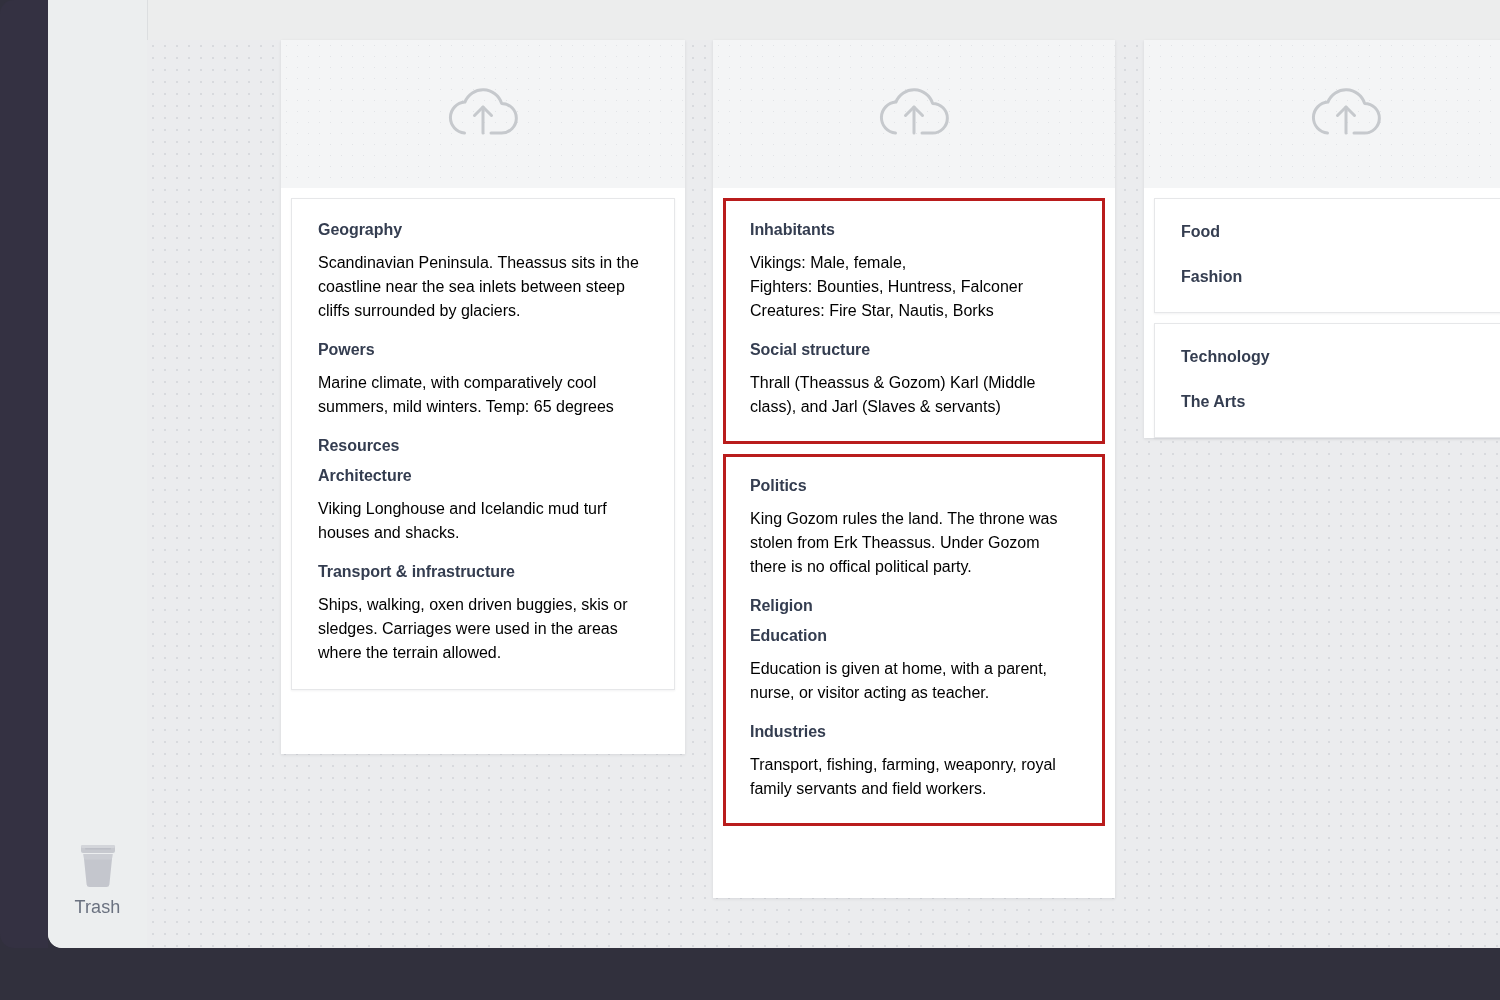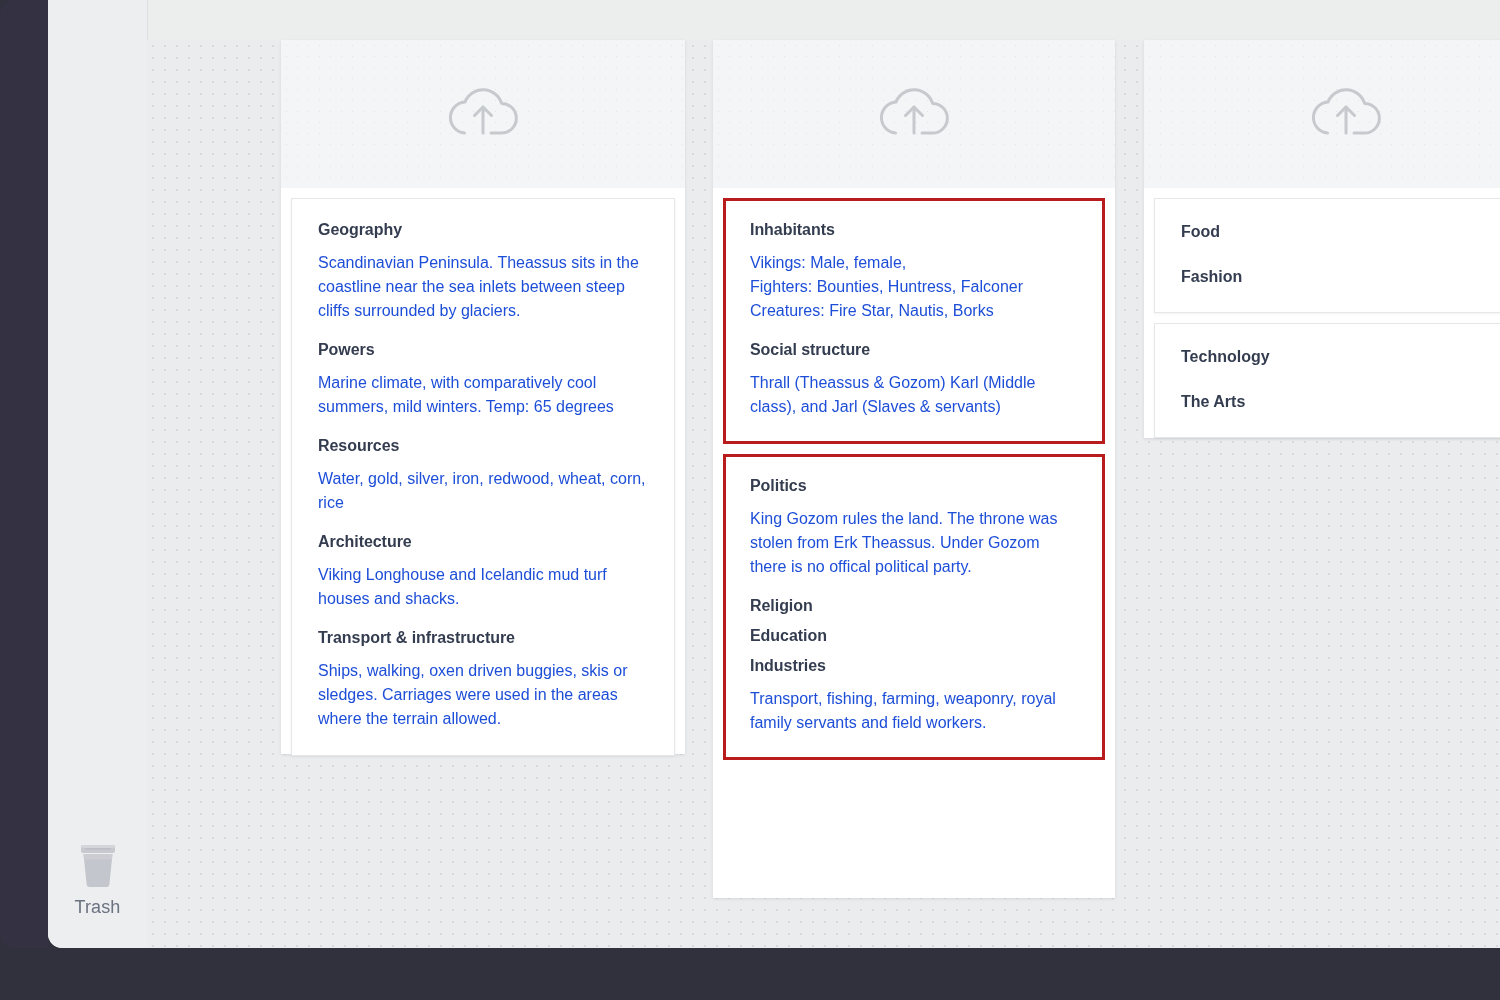--- a/index.html
+++ b/index.html
@@ -132,21 +132,21 @@
   .card-heading {
     font-size: 16px;
     font-weight: bold;
     color: #343d50;
     margin: 0 0 12px 0;
     letter-spacing: -0.05px;
   }
   .card-body {
     font-size: 16px;
     line-height: 24px;
-    color: #1d4ed8;
+    color: #000000;
     margin: 0 0 18px 0;
     white-space: pre-line;
   }
   .card-body:last-child { margin-bottom: 0; }
 
   .heading-only {
     font-size: 16px;
     font-weight: bold;
     color: #343d50;
     margin: 0 0 27px 0;
@@ -189,21 +189,20 @@
                 <path d="M30.5 34.5 L39 26 L47.5 34.5" fill="none" stroke="#c6c9cd" stroke-width="3" stroke-linecap="round" stroke-linejoin="round"></path>
               </svg></span>
           </div>
           <div class="column-body">
             <div class="card plain">
               <p class="card-heading">Geography</p>
               <p class="card-body">Scandinavian Peninsula. Theassus sits in the coastline near the sea inlets between steep cliffs surrounded by glaciers.</p>
               <p class="card-heading">Powers</p>
               <p class="card-body">Marine climate, with comparatively cool summers, mild winters. Temp: 65 degrees</p>
               <p class="card-heading">Resources</p>
-              <p class="card-body">Water, gold, silver, iron, redwood, wheat, corn, rice</p>
               <p class="card-heading">Architecture</p>
               <p class="card-body">Viking Longhouse and Icelandic mud turf houses and shacks.</p>
               <p class="card-heading">Transport &amp; infrastructure</p>
               <p class="card-body">Ships, walking, oxen driven buggies, skis or sledges. Carriages were used in the areas where the terrain allowed.</p>
             </div>
           </div>
         </div>
         <div class="column" id="column-1">
           <div class="dropzone">
             <span><svg width="78" height="62" viewBox="0 0 78 62" aria-hidden="true">
@@ -219,20 +218,21 @@
 Fighters: Bounties, Huntress, Falconer
 Creatures: Fire Star, Nautis, Borks</p>
               <p class="card-heading">Social structure</p>
               <p class="card-body">Thrall (Theassus &amp; Gozom) Karl (Middle class), and Jarl (Slaves &amp; servants)</p>
             </div>
             <div class="card selected">
               <p class="card-heading">Politics</p>
               <p class="card-body">King Gozom rules the land. The throne was stolen from Erk Theassus. Under Gozom there is no offical political party.</p>
               <p class="card-heading">Religion</p>
               <p class="card-heading">Education</p>
+              <p class="card-body">Education is given at home, with a parent, nurse, or visitor acting as teacher.</p>
               <p class="card-heading">Industries</p>
               <p class="card-body">Transport, fishing, farming, weaponry, royal family servants and field workers.</p>
             </div>
           </div>
         </div>
         <div class="column" id="column-2">
           <div class="dropzone">
             <span><svg width="78" height="62" viewBox="0 0 78 62" aria-hidden="true">
                 <path d="M20.5 52 A15.5 15.5 0 0 1 20.9 21.1 A19.5 19.5 0 0 1 57.6 22.4 A14.8 14.8 0 0 1 57.5 52 H47" fill="none" stroke="#c6c9cd" stroke-width="3" stroke-linecap="round" stroke-linejoin="round"></path>
                 <path d="M39 52 V26" fill="none" stroke="#c6c9cd" stroke-width="3" stroke-linecap="round"></path>

